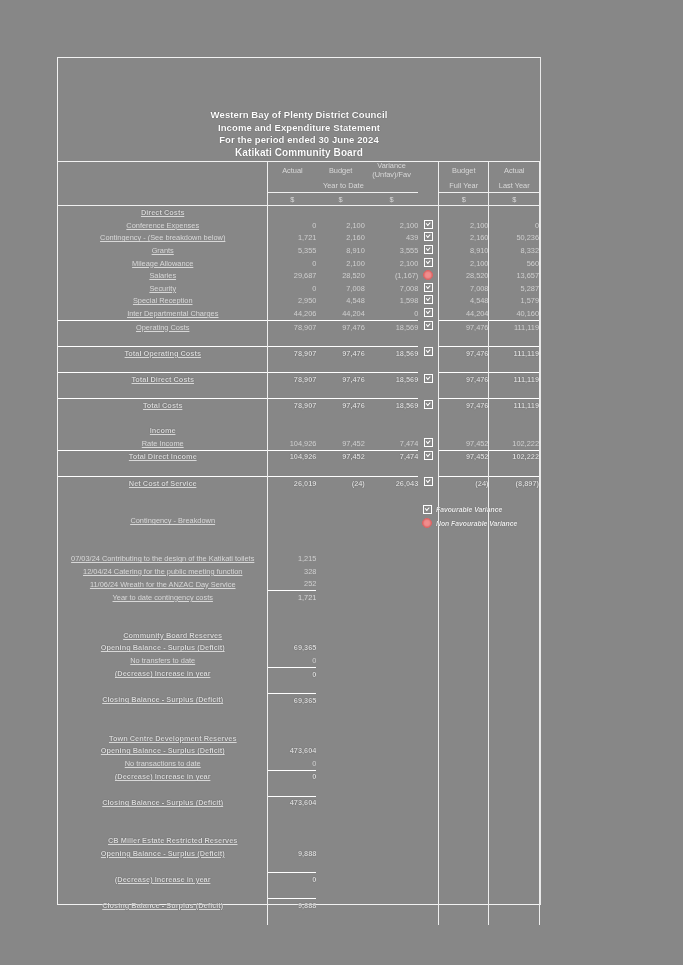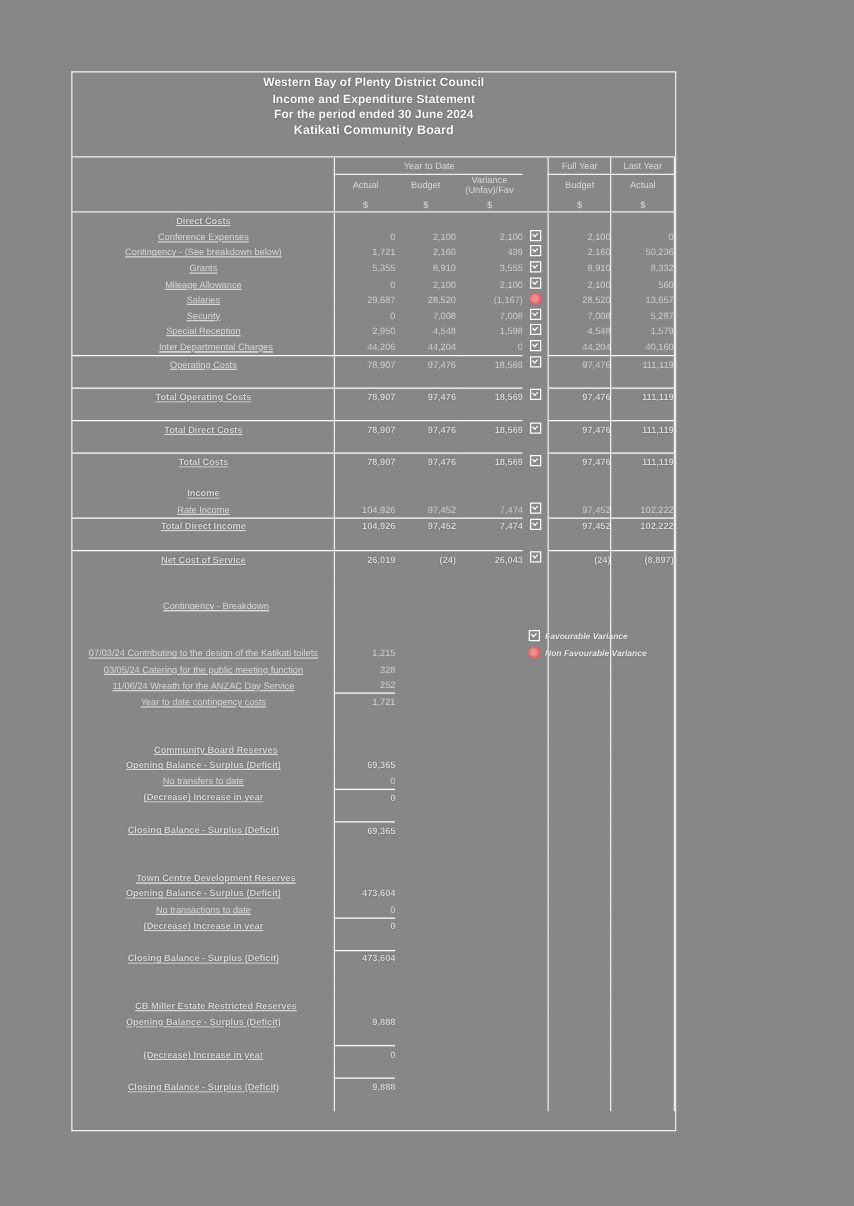--- a/index.html
+++ b/index.html
@@ -13,21 +13,22 @@
     position:absolute;
     left:57px; top:57px;
     width:484px; height:848px;
     border:1px solid #f2f2f2;
     border-right:1px solid #e8e8e8;
     box-sizing:border-box;
   }
   .titleblock{
     border-bottom:1px solid #f2f2f2;
     text-align:center;
-    padding:3px 0 14px 0;
+    padding:3px 0 2px 0;
+    margin-top:48px;
   }
   .titleblock div{
     color:#ffffff;
     font-weight:bold;
     font-size:9.5px;
     line-height:12.6px;
     letter-spacing:0.1px;
     text-shadow:0 0 1px rgba(0,0,0,0.55);
   }
   .titleblock div.sub{ font-size:10px; }
@@ -147,36 +148,36 @@
         <col class="c-bud">
         <col class="c-var">
       <col class="c-ico">
         <col class="c-fy">
         <col class="c-ly">
     </colgroup>
     <tbody>
 
       <tr>
         <td></td>
-        <td class="hdrgroup vline-l" colspan="3">Year to Date</td>
-        <td></td>
-        <td class="hdrgroup vline-l">Full Year</td>
-        <td class="hdrgroup vline-l vline-r">Last Year</td>
-      </tr>
-      <tr>
-        <td></td>
         <td class="hdrsub vline-l">Actual</td>
         <td class="hdrsub">Budget</td>
         <td class="hdrsub">
           <span>Variance</span><br>
           <span>(Unfav)/Fav</span>
         </td>
         <td></td>
         <td class="hdrsub vline-l">Budget</td>
         <td class="hdrsub vline-l vline-r">Actual</td>
+      </tr>
+      <tr>
+        <td></td>
+        <td class="hdrgroup vline-l" colspan="3">Year to Date</td>
+        <td></td>
+        <td class="hdrgroup vline-l">Full Year</td>
+        <td class="hdrgroup vline-l vline-r">Last Year</td>
       </tr>
       <tr class="hdrrow-bottom">
         <td></td>
         <td class="hdrdollar vline-l">$</td>
         <td class="hdrdollar">$</td>
         <td class="hdrdollar">$</td>
         <td></td>
         <td class="hdrdollar vline-l">$</td>
         <td class="hdrdollar vline-l vline-r">$</td>
       </tr>
@@ -473,21 +474,21 @@
         <tr class="detail">
           <td class="lbl"><span class="">07/03/24 Contributing to the design of the Katikati toilets</span></td>
           <td class="num vline-l">1,215</td>
           <td></td>
           <td></td>
           <td></td>
           <td class="vline-l"></td>
           <td class="vline-l vline-r"></td>
         </tr>
         <tr class="detail">
-          <td class="lbl"><span class="">03/05/24 Catering for the public meeting function</span></td>
+          <td class="lbl"><span class="">12/04/24 Catering for the public meeting function</span></td>
           <td class="num vline-l">328</td>
           <td></td>
           <td></td>
           <td></td>
           <td class="vline-l"></td>
           <td class="vline-l vline-r"></td>
         </tr>
         <tr class="detail">
           <td class="lbl"><span class="">11/06/24 Wreath for the ANZAC Day Service</span></td>
           <td class="num vline-l">252</td>

